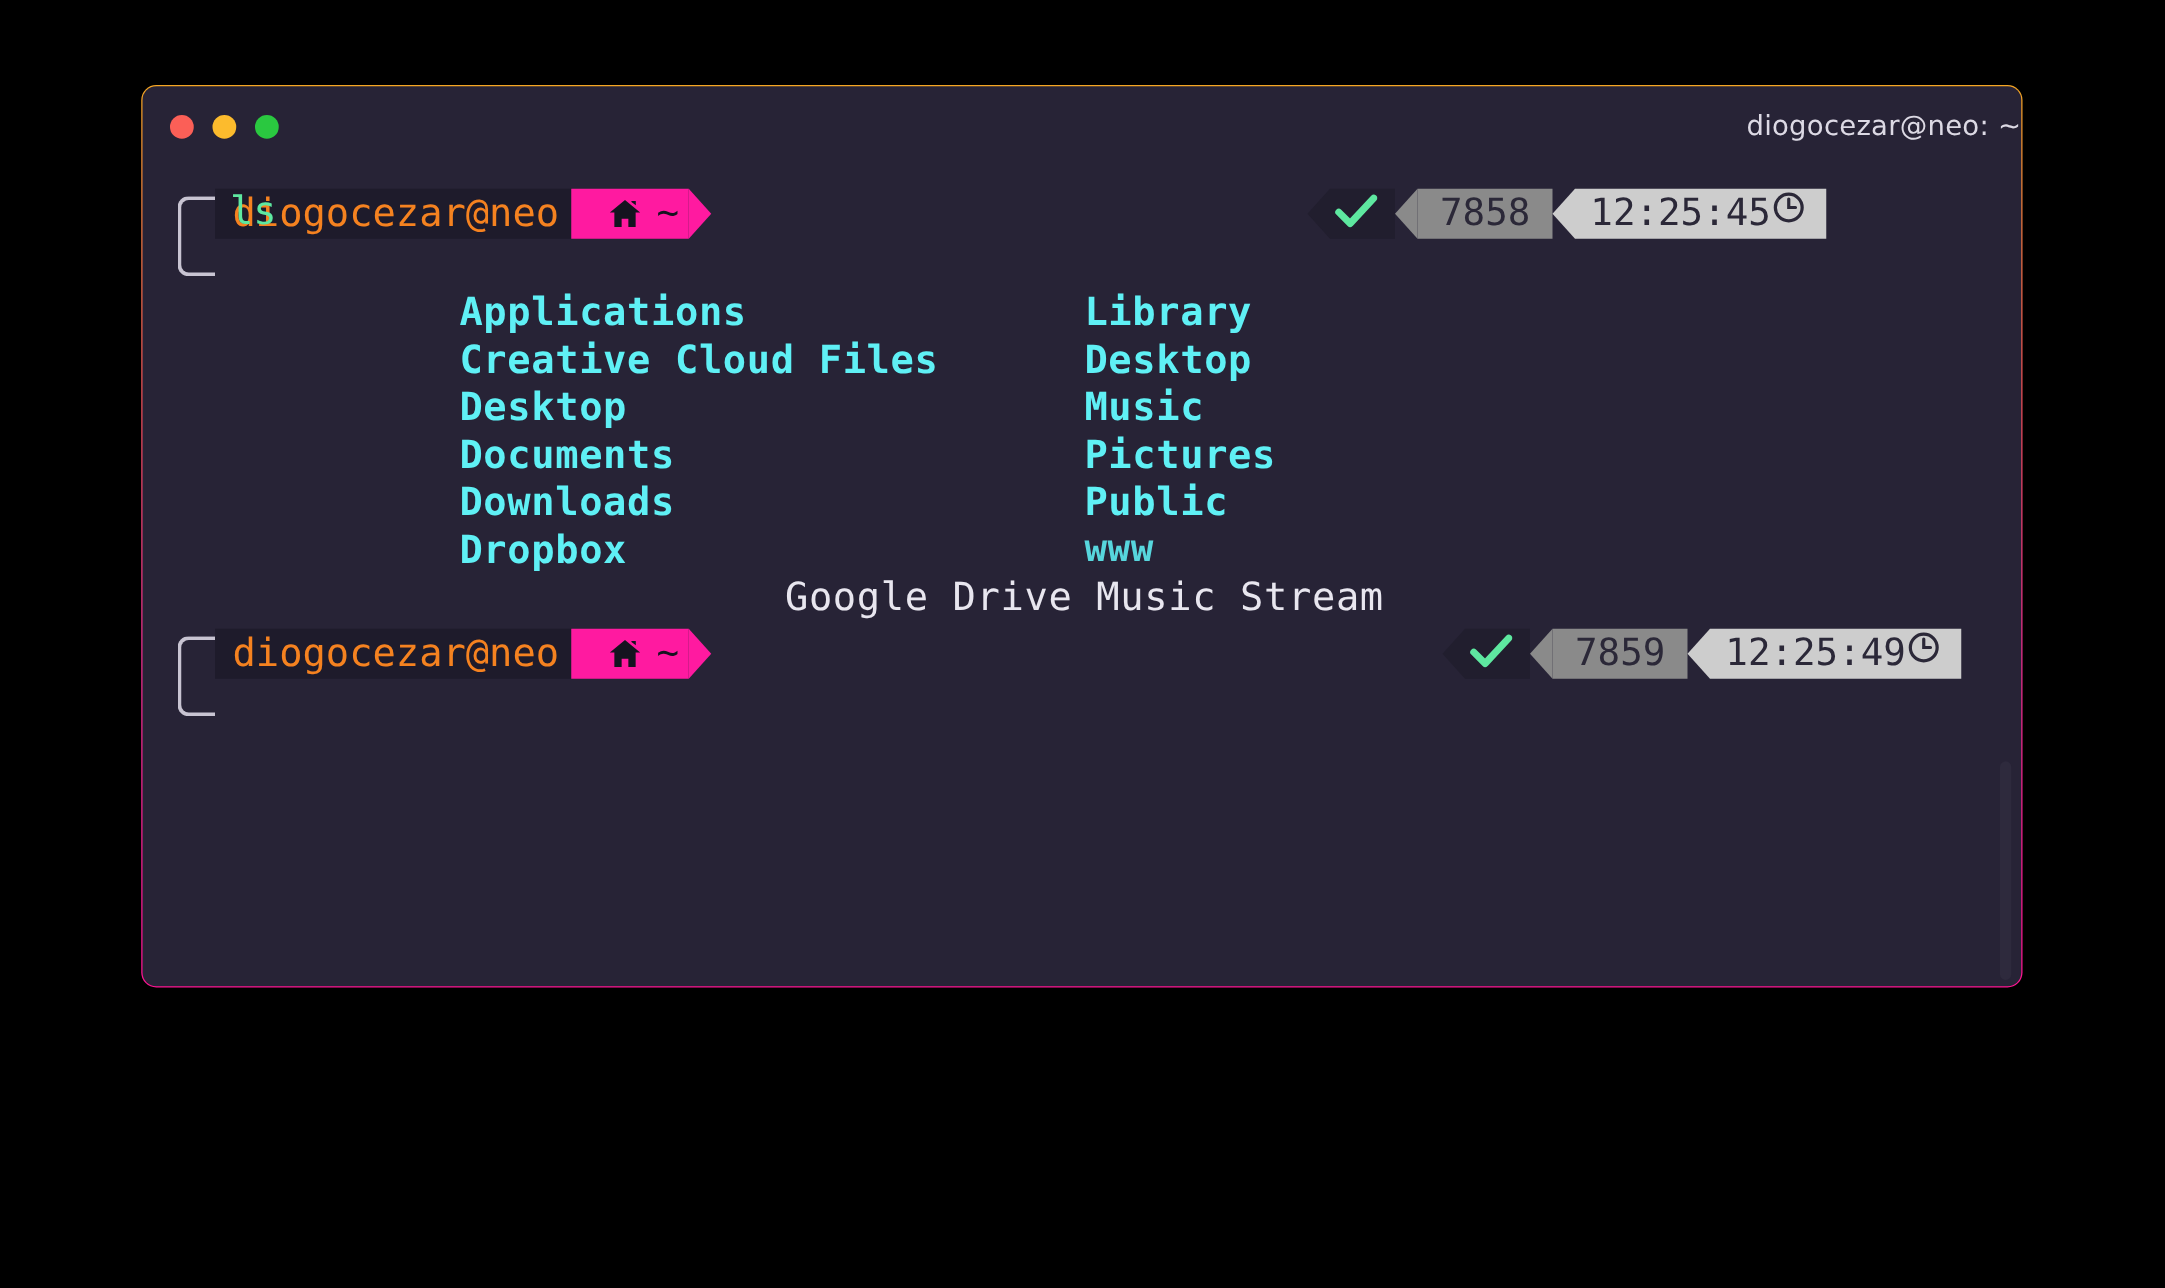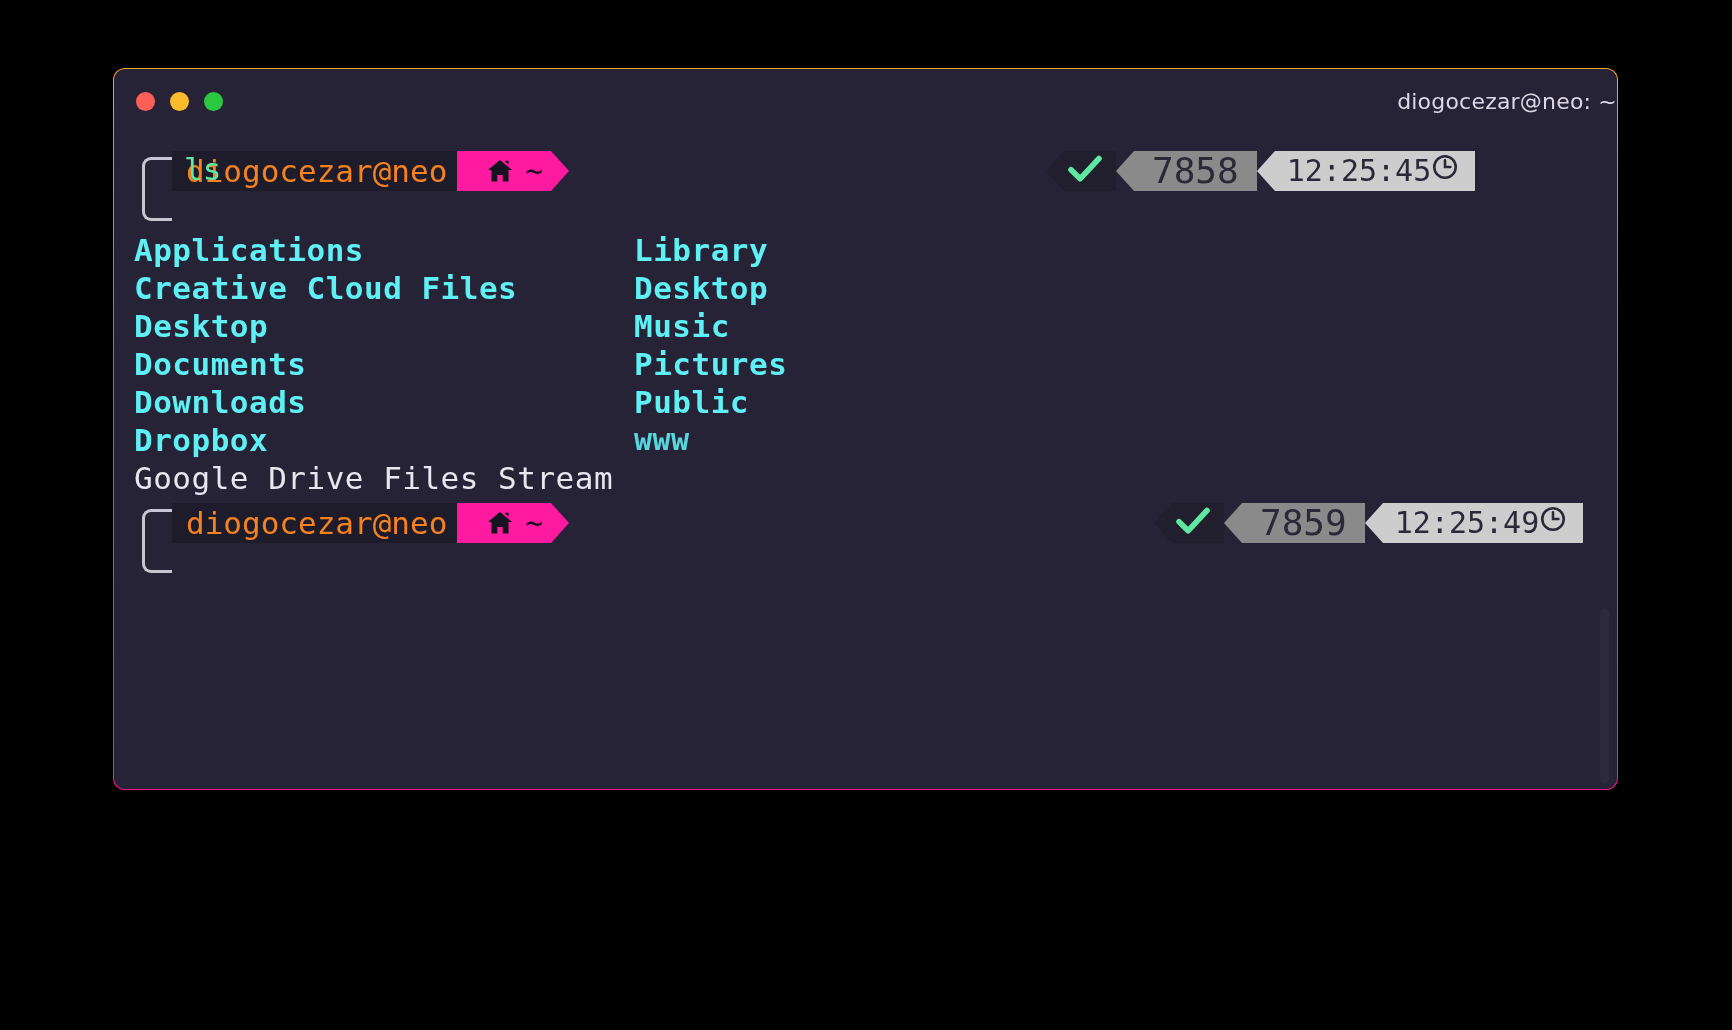--- a/index.html
+++ b/index.html
@@ -165,21 +165,21 @@
   }
   .arrow-ok-to-pid {
     width: 0; height: 0;
     border-top: 20px solid transparent;
     border-bottom: 20px solid transparent;
     border-right: 18px solid #8a8a8a;
   }
   .seg-pid {
     background: #8a8a8a;
     color: #2b2838;
-    font-size: 36px;
+    font-size: 30px;
     line-height: 40px;
     padding: 0 18px;
     font-family: "DejaVu Sans Mono", monospace;
   }
   .arrow-pid-to-time {
     width: 0; height: 0;
     border-top: 20px solid transparent;
     border-bottom: 20px solid transparent;
     border-right: 18px solid #cdcdcd;
   }
@@ -212,20 +212,21 @@
 
   
   #ls-output {
     margin-left: 20px;
     margin-top: 4px;
   }
   .ls-row {
     display: flex;
     height: 38px;
     line-height: 38px;
+    justify-content: center;
   }
   .ls-col-a { width: 500px; }
   .ls-col-b { width: 500px; }
   .dir {
     color: #5ff0f5;
     font-weight: bold;
     font-size: 31px;
     letter-spacing: 0.5px;
   }
   .dim-dir {
@@ -334,21 +335,21 @@
         </div>
         <div class="ls-row">
           <span class="ls-col-a dir">Downloads</span>
           <span class="ls-col-b dir">Public</span>
         </div>
         <div class="ls-row">
           <span class="ls-col-a dir">Dropbox</span>
           <span class="ls-col-b dim-dir">www</span>
         </div>
         <div class="ls-row">
-          <span class="ls-col-a file" style="width:auto;">Google Drive Files Stream</span>
+          <span class="ls-col-a file" style="width:auto;">Google Drive Music Stream</span>
         </div>
       </div>
 
       <div class="prompt-block" style="margin-top:6px;">
         <div class="bracket"></div>
 
         <div class="prompt-row">
           <div class="seg-user">diogocezar@neo</div>
           <div class="arrow-user-to-home"></div>
           <div class="seg-home">

